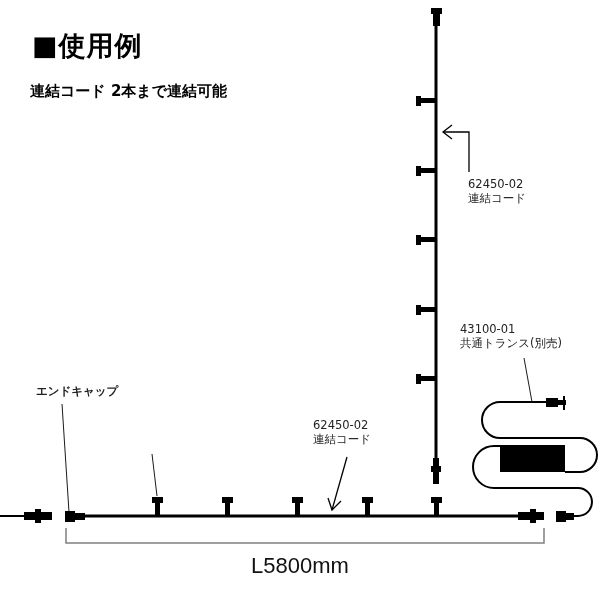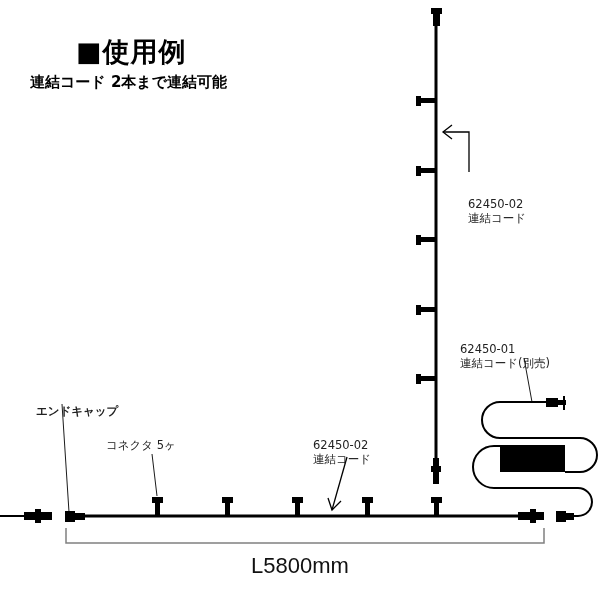--- a/index.html
+++ b/index.html
@@ -1,19 +1,19 @@
 <!DOCTYPE html>
 <html><head>
 <meta charset="utf-8">
 <style>
   html, body { margin:0; padding:0; background:#ffffff; }
   body { width:600px; height:600px; position:relative; overflow:hidden; font-family:"DejaVu Sans", sans-serif; color:#111; }
-  .title { position:absolute; left:32px; top:34px; font-size:27px; font-weight:bold; letter-spacing:1px; color:#000;margin-left:44px; }
-  .subtitle { position:absolute; left:30px; top:73px; font-size:15px; font-weight:bold; color:#000; }
-  .label { position:absolute; font-size:11.5px; line-height:14px; color:#222; white-space:nowrap;margin-top:20px; }
+  .title { position:absolute; left:32px; top:28px; font-size:27px; font-weight:bold; letter-spacing:1px; color:#000; }
+  .subtitle { position:absolute; left:30px; top:82px; font-size:15px; font-weight:bold; color:#000; }
+  .label { position:absolute; font-size:11.5px; line-height:14px; color:#222; white-space:nowrap; }
   .dim { position:absolute; left:0; width:600px; top:553px; text-align:center; font-size:22px; color:#111; font-family:"Liberation Sans", sans-serif; }
   svg { position:absolute; left:0; top:0; }
 </style>
 </head>
 <body>
 
 <div class="title">■使用例</div>
 <div class="subtitle">連結コード 2本まで連結可能</div>
 
 <svg width="600" height="600" viewBox="0 0 600 600">
@@ -108,28 +108,27 @@
 
   <polyline points="66,528 66,543 544,543 544,528" fill="none" stroke="#808080" stroke-width="1.5"></polyline>
 </svg>
 
 <div class="label" style="left:468px; top:177px;">
   <div>62450-02</div>
   <div>連結コード</div>
 </div>
 
 <div class="label" style="left:460px; top:322px;">
-  <div>62450-01</div>
-  <div>連結コード(別売)</div>
+  <div>43100-01</div>
+  <div>共通トランス(別売)</div>
 </div>
 
 <div class="label" style="left:36px; top:384px;font-weight:bold;">エンドキャップ</div>
 
 <div class="label" style="left:106px; top:418px;">
-  <div>コネクタ 5ヶ</div>
 </div>
 
 <div class="label" style="left:313px; top:418px;">
   <div>62450-02</div>
   <div>連結コード</div>
 </div>
 
 <div class="dim">L5800mm</div>
 
 </body></html>

